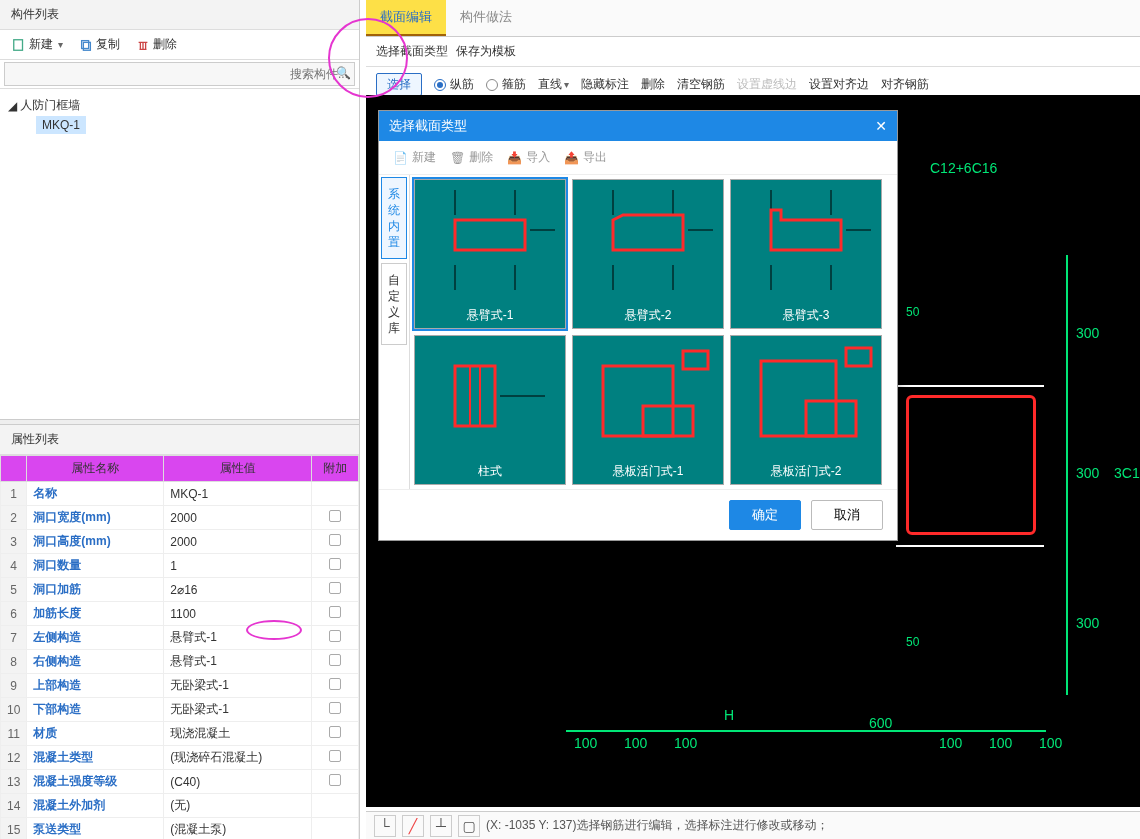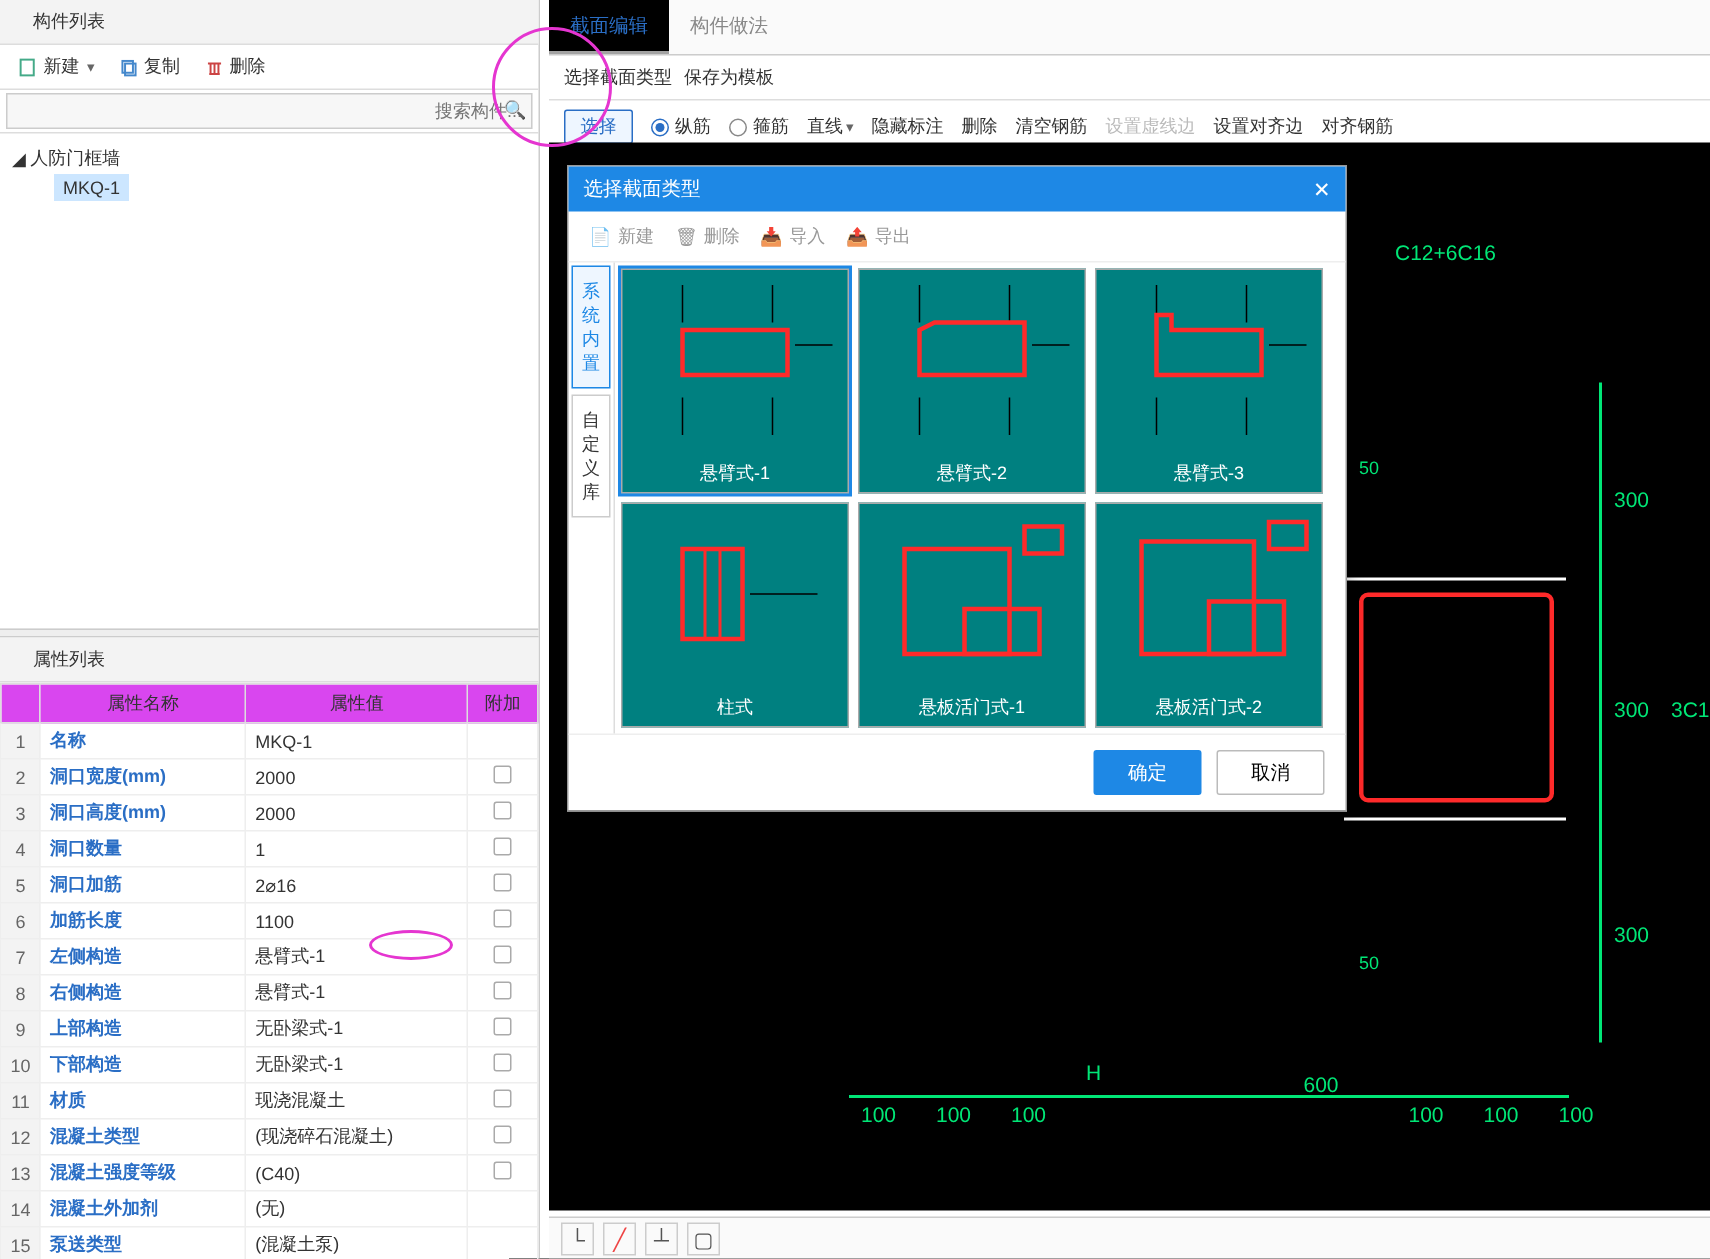--- a/index.html
+++ b/index.html
@@ -1,20 +1,20 @@
 <!DOCTYPE html>
 <html><head>
 <meta charset="utf-8">
 <style>
 * { box-sizing: border-box; margin: 0; padding: 0; font-family: "Microsoft YaHei", "SimSun", sans-serif; }
 body { width: 1140px; height: 839px; background: #fff; font-size: 12px; color: #333; position: relative; overflow: hidden; }
 
 
 .left-panel { position: absolute; left: 0; top: 0; width: 360px; height: 839px; border-right: 1px solid #ccc; display: flex; flex-direction: column; }
-.panel-header { background: #f3f3f3; padding: 6px 22px; font-size: 12px; border-bottom: 1px solid #ddd; }
+.panel-header { background: #f3f3f3; padding: 6px 11px; font-size: 12px; border-bottom: 1px solid #ddd; }
 .toolbar { display: flex; gap: 4px; padding: 4px 6px; border-bottom: 1px solid #ddd; align-items: center; }
 .toolbar-btn { display: flex; align-items: center; gap: 3px; padding: 2px 6px; cursor: pointer; }
 .icon-sm { width: 14px; height: 14px; display: inline-block; vertical-align: middle; }
 .search-wrap { padding: 2px 4px; border-bottom: 1px solid #ddd; position: relative; }
 .search-input { width: 100%; border: 1px solid #ccc; padding: 4px 6px; font-size: 12px; background: #f7f7f7; text-align: right; }
 .search-icon { position: absolute; right: 8px; top: 6px; color: #888; }
 .tree { padding: 6px 8px; flex: 1; overflow: auto; }
 .tree-parent { display: flex; align-items: center; gap: 3px; padding: 2px 0; }
 .tree-child { margin-left: 28px; padding: 2px 6px; background: #cce6ff; display: inline-block; }
 .splitter-h { height: 6px; background: #eee; cursor: row-resize; border-top: 1px solid #ccc; border-bottom: 1px solid #ccc; }
@@ -24,21 +24,21 @@
 table.prop td { border: 1px solid #eee; padding: 3px 6px; }
 table.prop td.idx { background: #f3f3f3; text-align: center; width: 24px; color: #666; }
 table.prop .name-link { color: #2a6ec5; font-weight: bold; }
 .chkcell { text-align: center; }
 .chk { width: 12px; height: 12px; border: 1px solid #aaa; border-radius: 2px; display: inline-block; }
 
 
 .right-panel { position: absolute; left: 366px; top: 0; right: 0; bottom: 0; }
 .tabs { display: flex; border-bottom: 1px solid #ccc; background: #fafafa; }
 .tab { padding: 8px 14px; font-size: 13px; color: #888; cursor: pointer; }
-.tab.active { color: #2a6ec5; border-bottom: 2px solid #a3a3a3; background: #000000; }
+.tab.active { color: #2a6ec5; border-bottom: 2px solid #a16207; background: #fde047; }
 .subbar { display: flex; align-items: center; gap: 8px; padding: 6px 10px; border-bottom: 1px solid #ddd; }
 .toolbar2 { display: flex; align-items: center; gap: 12px; padding: 6px 10px; border-bottom: 1px solid #ddd; }
 .pillbtn { border: 1px solid #2a6ec5; color: #2a6ec5; padding: 2px 10px; border-radius: 2px; background: #eef6ff; }
 .radio { display: flex; align-items: center; gap: 4px; }
 .radio .dot { width: 12px; height: 12px; border-radius: 50%; border: 1px solid #888; display: inline-flex; align-items: center; justify-content: center; }
 .radio.checked .dot { border-color: #2a6ec5; }
 .radio.checked .dot::after { content: ""; width: 6px; height: 6px; border-radius: 50%; background: #2a6ec5; }
 .lnk { color: #333; }
 .lnk.disabled { color: #bbb; }
 .chev { font-size: 10px; color: #666; margin-left: 2px; }
@@ -272,20 +272,21 @@
     <div class="dimlabel" style="left:573px;top:640px;">100</div>
     <div class="dimlabel" style="left:623px;top:640px;">100</div>
     <div class="dimlabel" style="left:673px;top:640px;">100</div>
   </div>
 
   <div class="statusbar">
     <div class="stat-icon">└</div>
     <div class="stat-icon" style="color:#e44;">╱</div>
     <div class="stat-icon">┴</div>
     <div class="stat-icon">▢</div>
+    <span>(X: -1035 Y: 137)选择钢筋进行编辑，选择标注进行修改或移动；</span>
   </div>
 </div>
 
 <div class="modal">
   <div class="modal-title">
     <span>选择截面类型</span>
     <span class="modal-close">✕</span>
   </div>
   <div class="modal-toolbar">
     <span class="tbtn">

